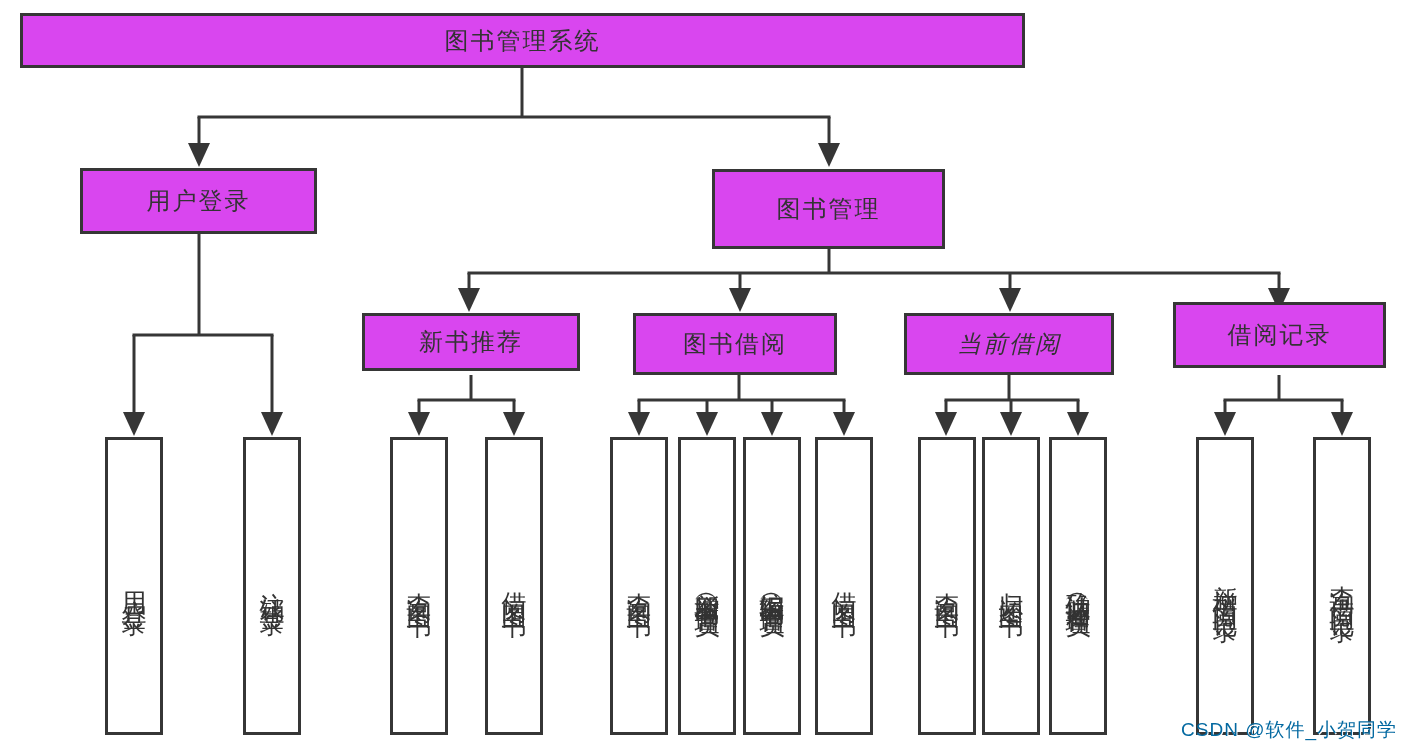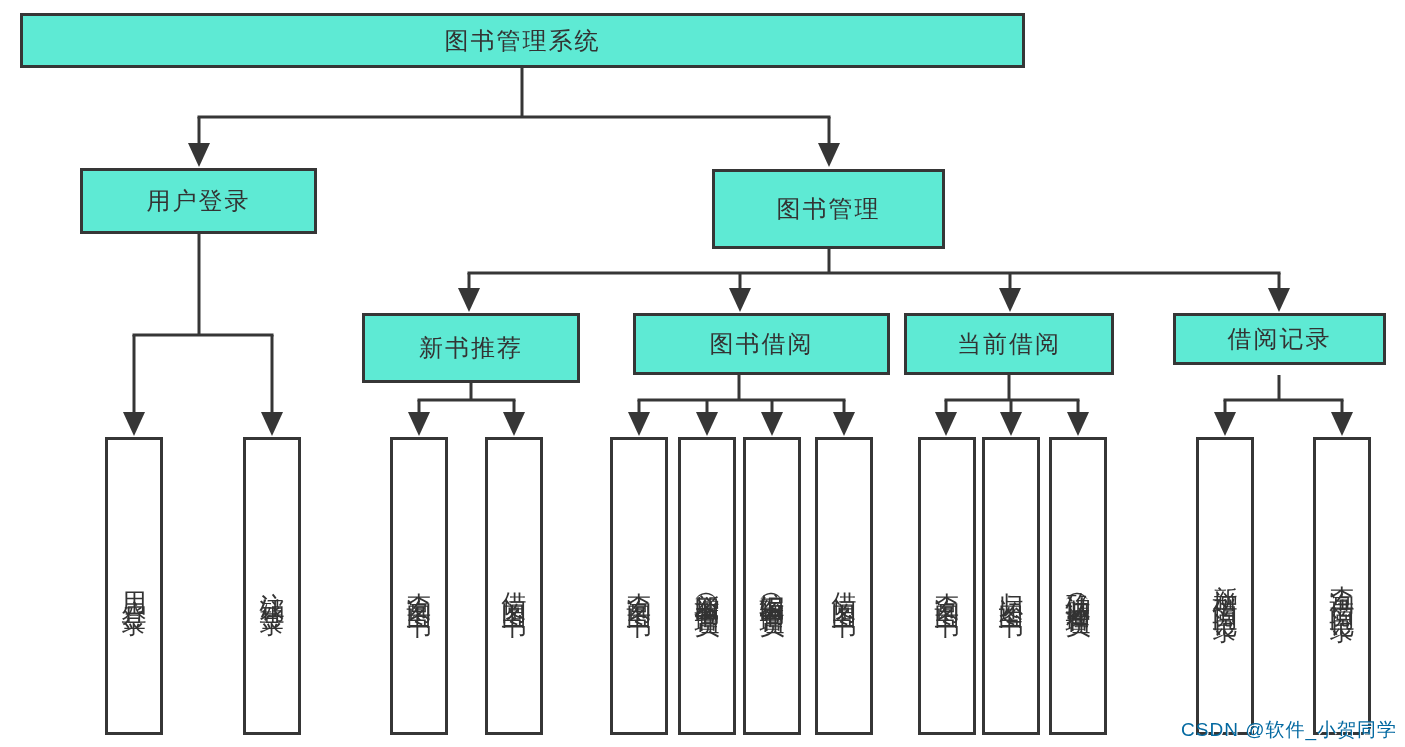--- a/index.html
+++ b/index.html
@@ -10,21 +10,21 @@
     font-family:"Liberation Sans", sans-serif;
     overflow:hidden;
   }
   svg.connectors{
     position:absolute;left:0;top:0;width:1405px;height:747px;
     pointer-events:none;
   }
   .node{
     position:absolute;
     box-sizing:border-box;
-    background:#5eead4;
+    background:#d946ef;
     border:3px solid #363636;
     display:flex;align-items:center;justify-content:center;
     color:#333333;
     font-size:24px;
     letter-spacing:2px;
     z-index:2;
   }
   .leaf{
     position:absolute;
     box-sizing:border-box;
@@ -41,24 +41,24 @@
     font-size:25px;
     letter-spacing:7px;
     line-height:1;
     white-space:nowrap;
   }
   .leaf.long .vtext{letter-spacing:3px;}
   
   .n-root      {left:20px;  top:13px;  width:1005px; height:55px;}
   .n-userlogin {left:80px;  top:168px; width:237px;  height:66px;}
   .n-bookmgmt  {left:712px; top:169px; width:233px;  height:80px;}
-  .n-newbook   {left:362px; top:313px; width:218px;  height:70px;}
-  .n-borrow    {left:633px; top:313px; width:257px;  height:62px;}
-  .n-current   {left:904px; top:313px; width:210px;  height:62px;}
-  .n-records   {left:1173px;top:313px; width:213px;  height:52px;}
+  .n-newbook   {left:362px; top:313px; width:218px;  height:58px;}
+  .n-borrow    {left:633px; top:313px; width:204px;  height:62px;}
+  .n-current   {left:904px; top:313px; width:210px;  height:62px;font-style:italic;}
+  .n-records   {left:1173px;top:302px; width:213px;  height:66px;}
   .lf-1 {left:105px;}
   .lf-2 {left:243px;}
   .lf-3 {left:390px;}
   .lf-4 {left:485px;}
   .lf-5 {left:610px;}
   .lf-6 {left:678px;}
   .lf-7 {left:743px;}
   .lf-8 {left:815px;}
   .lf-9 {left:918px;}
   .lf-10{left:982px;}

